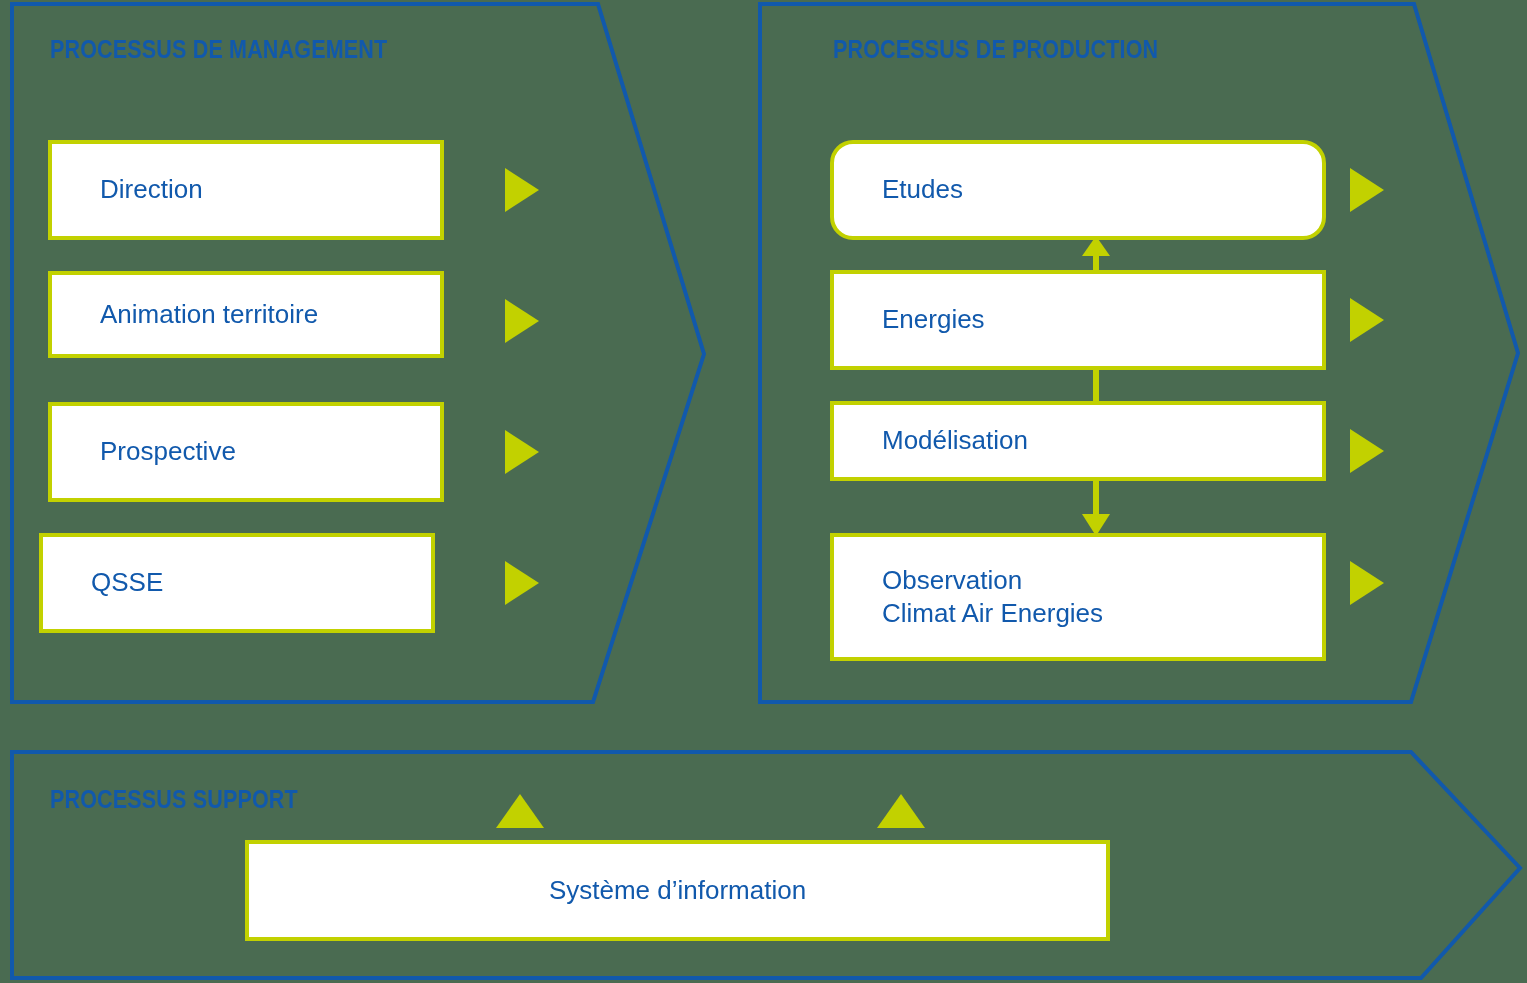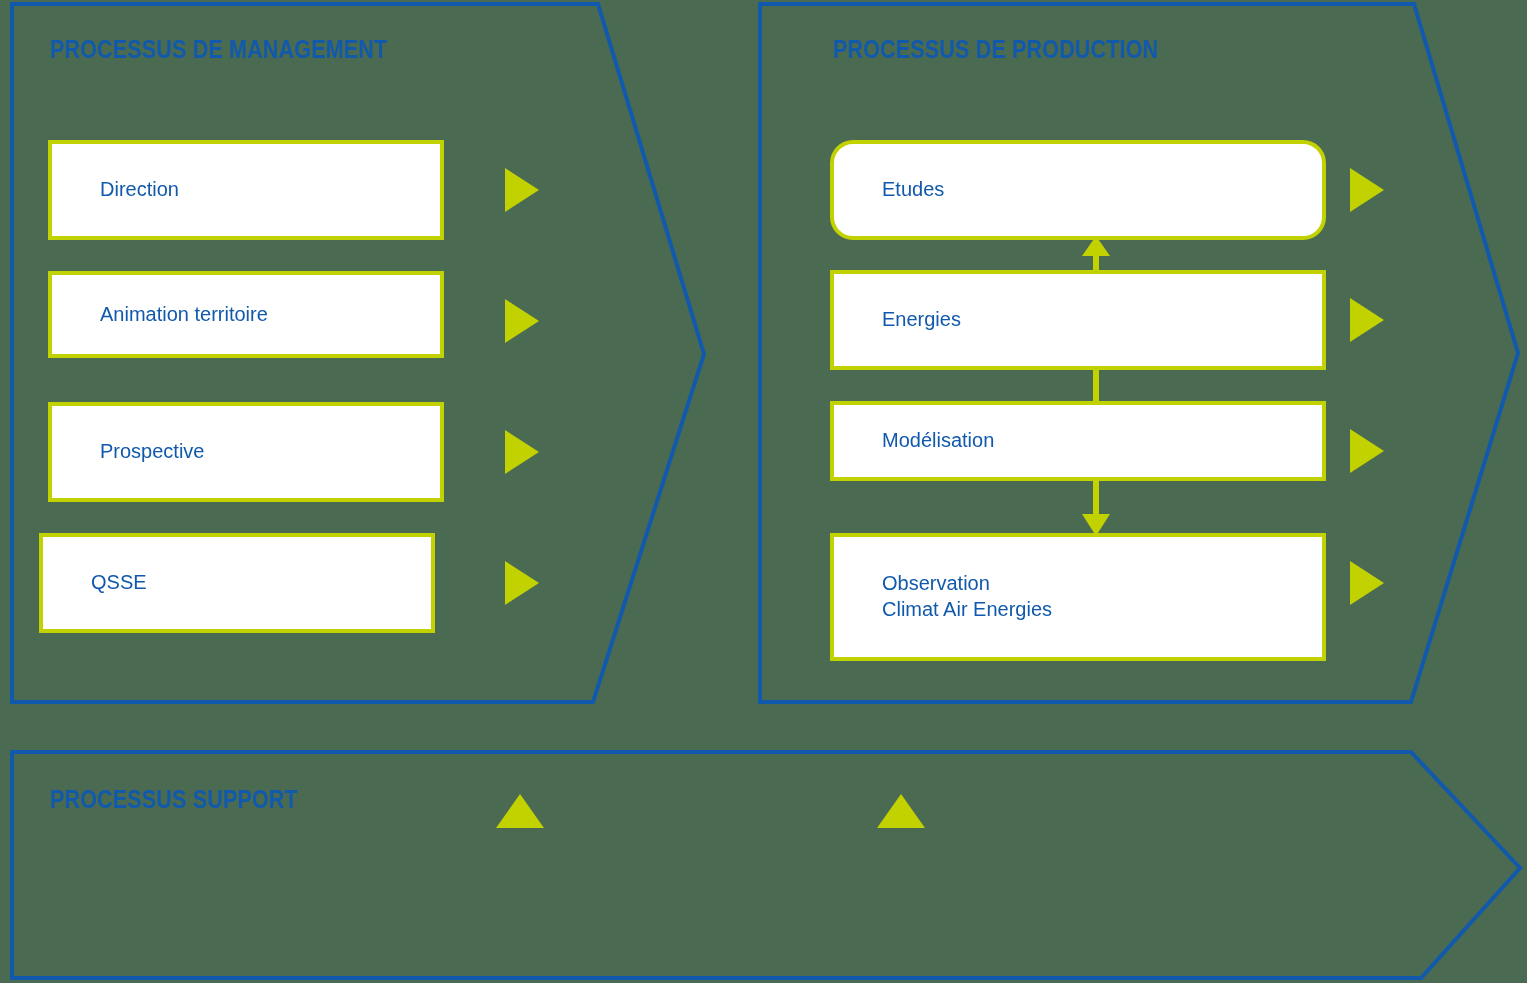--- a/index.html
+++ b/index.html
@@ -41,21 +41,21 @@
   .pbox {
     position: absolute;
     background: #ffffff;
     border: 4px solid #c2d100;
     box-sizing: border-box;
     display: flex;
     align-items: center;
   }
   .pbox .pbox-label {
     color: #1159ac;
-    font-size: 20px;
+    font-size: 26px;
     line-height: 1.28;
     padding-left: 48px;
     white-space: pre-line;
     font-family: "Liberation Sans", sans-serif;
   }
   .pbox.centered {
     justify-content: center;
   }
   .pbox.centered .pbox-label {
     padding-left: 0;
@@ -143,14 +143,17 @@
     <span class="pbox-label">Observation
 Climat Air Energies</span>
   </div>
   <div class="tri-right" style="left:1350px; top:561px;"></div>
 
   <div class="panel-title" style="left:50px; top:785px;">PROCESSUS SUPPORT</div>
 
   <div class="tri-up" style="left:496px; top:794px;"></div>
   <div class="tri-up" style="left:877px; top:794px;"></div>
 
+  <div class="pbox centered" style="left:245px; top:840px; width:865px; height:101px;">
+    <span class="pbox-label">Système d’information</span>
+  </div>
 
 </div>
 
 </body></html>

